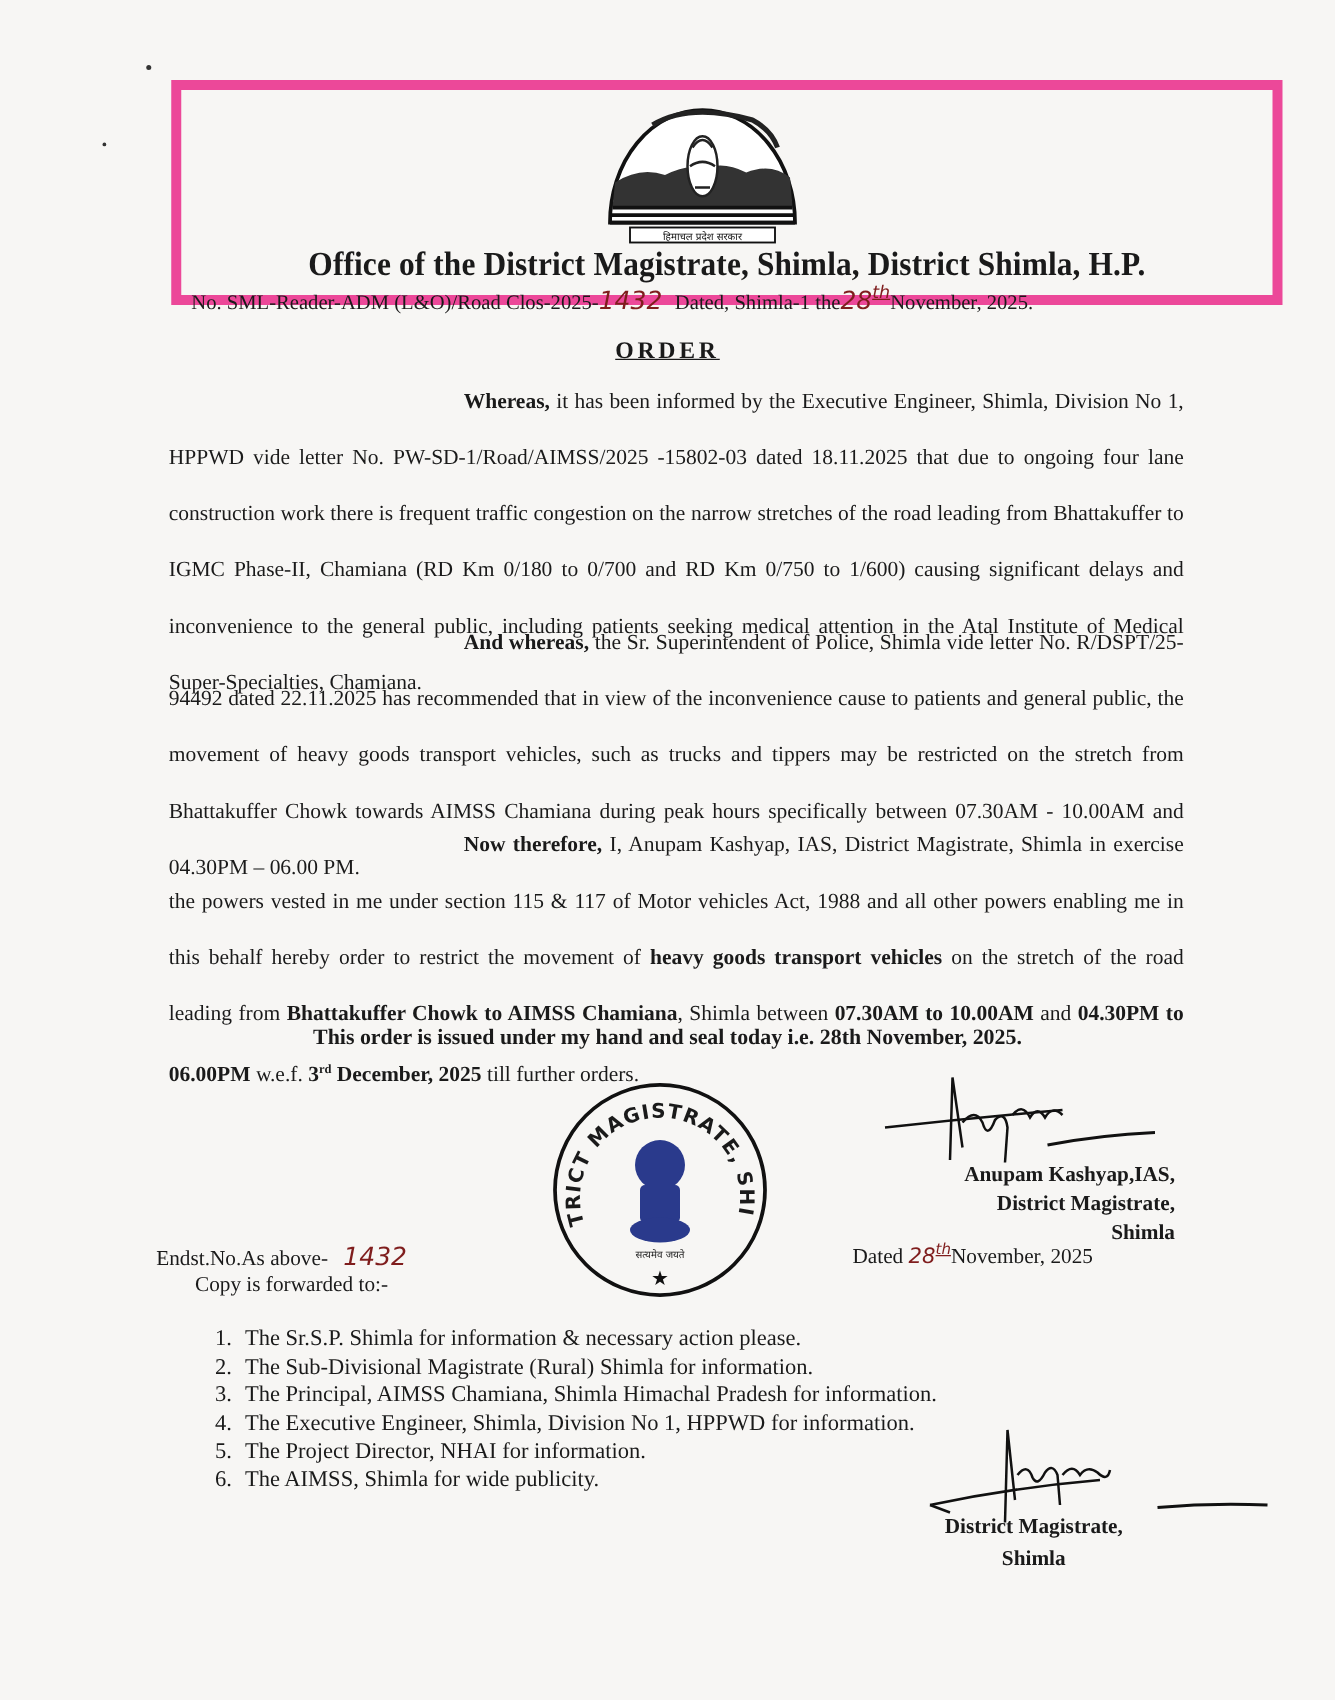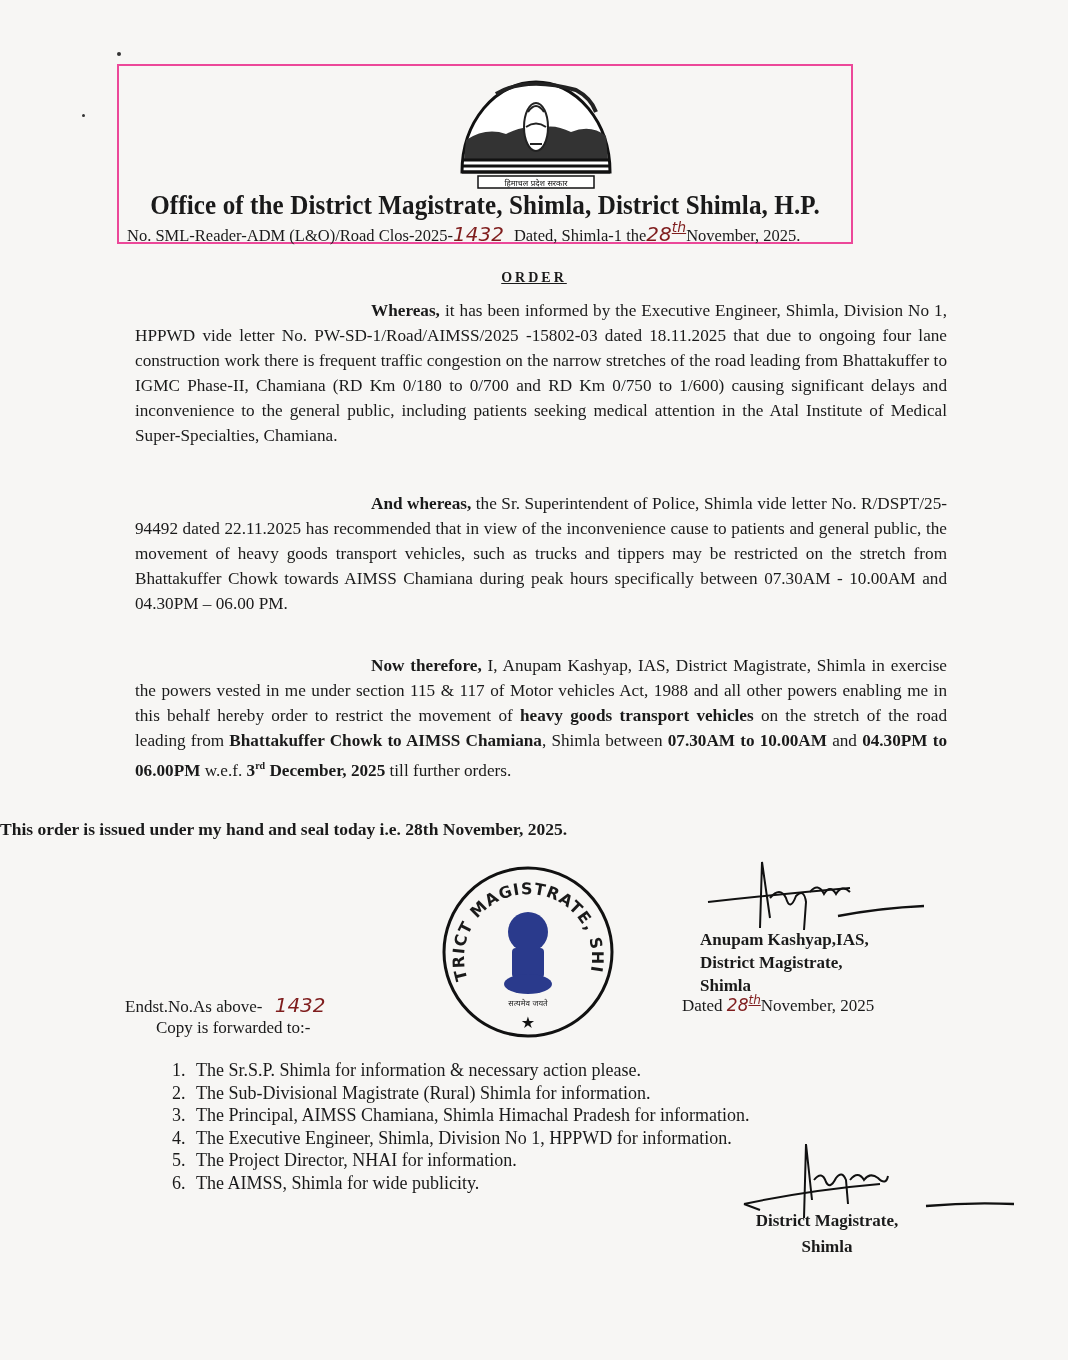--- a/index.html
+++ b/index.html
@@ -8,61 +8,61 @@
     background: #f7f6f4;
     font-family: "Liberation Serif", serif;
     color: #1a1a1a;
     position: relative;
   }
   .page { position: absolute; left: 0; top: 0; width: 1068px; height: 1360px; }
   .dot { position: absolute; background: #333; border-radius: 50%; }
 
   
   .header-box {
-    position: absolute; left: 117px; top: 64px; width: 736px; height: 180px;
-    border: 2px solid #ec4899; box-sizing: border-box;
+    position: absolute; left: 137px; top: 64px; width: 889px; height: 180px;
+    border: 8px solid #ec4899; box-sizing: border-box;
   }
   .emblem { position: absolute; left: 337px; top: 6px; width: 160px; height: 120px; }
   .office-title {
     position: absolute; left: 0; right: 0; top: 124px; text-align: center;
     font-weight: bold; font-size: 27px; letter-spacing: 0.1px; transform: scaleX(0.93);
   }
   .ref-line {
     position: absolute; left: 8px; right: 8px; top: 156px; font-size: 16.5px;
     display: flex; align-items: baseline; white-space: nowrap;
   }
   .hand { font-family: "DejaVu Sans", sans-serif; font-style: italic; font-size: 20px; color: #7f1d1d; }
   .hand.sup { font-size: 14px; position: relative; top: -9px; text-decoration: underline; }
 
   
   .order-heading {
     position: absolute; left: 0; width: 1068px; top: 270px; text-align: center;
-    font-weight: bold; font-size: 14px; letter-spacing: 3px; text-decoration: underline;
+    font-weight: bold; font-size: 19px; letter-spacing: 3px; text-decoration: underline;
   }
 
   .para {
-    position: absolute; left: 135px; width: 812px; font-size: 17.2px; line-height: 25px;
+    position: absolute; left: 135px; width: 812px; font-size: 17.2px; line-height: 45px;
     text-align: justify; text-align-last: left;
   }
   .para .indent { display: inline-block; width: 236px; }
   .p1 { top: 298px; }
   .p2 { top: 491px; }
   .p3 { top: 653px; }
   .issued {
-    position: absolute; left: 0; width: 1068px; top: 819px; 
+    position: absolute; left: 0; width: 1068px; top: 819px; text-align: center;
     font-weight: bold; font-size: 17.5px;
   }
 
   
   .seal { position: absolute; left: 438px; top: 862px; width: 180px; height: 180px; }
 
   
   .sig1 { position: absolute; left: 700px; top: 858px; width: 240px; height: 90px; }
   .sig-block {
-    position: absolute; left: 700px; top: 928px; width: 240px; text-align: left;
+    position: absolute; left: 700px; top: 928px; width: 240px; text-align: right;
     font-weight: bold; font-size: 17px; line-height: 23px;
   }
   .dated-line { position: absolute; left: 682px; top: 995px; font-size: 17px; white-space: nowrap; }
 
   
   .endst { position: absolute; left: 125px; top: 993px; font-size: 17px; white-space: nowrap; }
   .copy-label { position: absolute; left: 156px; top: 1018px; font-size: 17px; }
   .copy-list {
     position: absolute; left: 156px; top: 1043px; margin: 16px; padding: 0; list-style: none;
     font-size: 18px; line-height: 22.6px;

